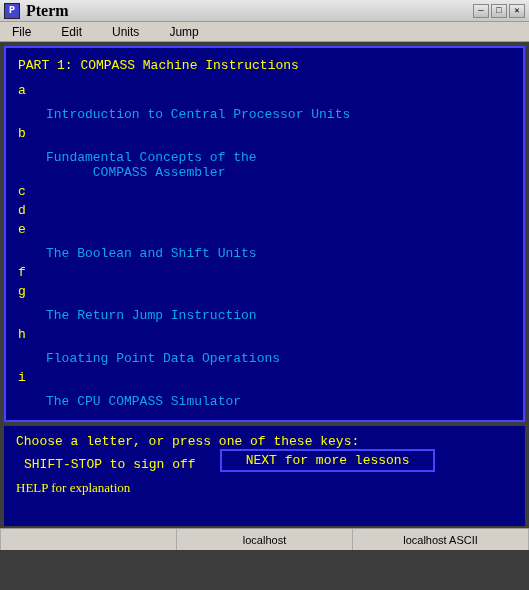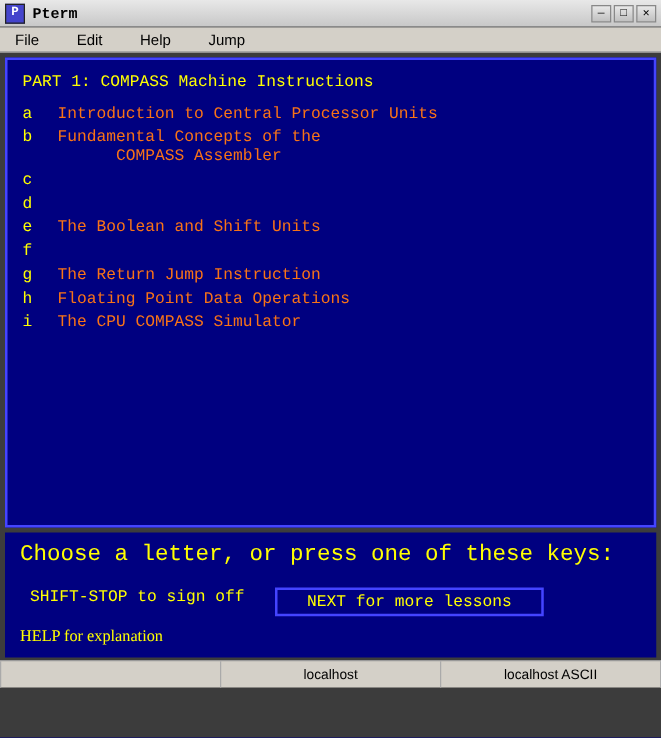--- a/index.html
+++ b/index.html
@@ -28,22 +28,22 @@
       height: 16px;
       background: #4444cc;
       border: 1px solid #222;
       display: flex;
       align-items: center;
       justify-content: center;
     }
 
     .title-bar-text {
       flex: 1;
-      font-family: Liberation Mono, monospace;
-      font-size: 12px;
+      font-family: Liberation Serif, serif;
+      font-size: 16px;
       color: #000;
       font-weight: bold;
     }
 
     .title-bar-buttons {
       display: flex;
       gap: 2px;
     }
 
     .title-btn {
@@ -100,41 +100,42 @@
       font-size: 13px;
     }
 
     .entry-letter {
       width: 28px;
       color: #ffff00;
       flex-shrink: 0;
     }
 
     .entry-text {
-      color: #f97316;
+      color: #0ea5e9;
+      margin-top: 24px;
     }
 
     
     .bottom-section {
       background: #000080;
       margin: 0 4px;
       padding: 8px 12px;
       height: 100px;
     }
 
     .choose-text {
       color: #ffff00;
-      font-size: 18px;
-      margin-bottom: 16px;
+      font-size: 13px;
+      margin-bottom: 0;
     }
 
     .keys-row {
       display: flex;
       gap: 16px;
-      align-items: flex-start;
+      align-items: flex-end;
       margin-bottom: 8px;
     }
 
     .key-label {
       color: #ffff00;
       font-size: 13px;
       padding: 0 8px;
     }
 
     .next-button {
@@ -192,21 +193,21 @@
   <div class="title-bar-buttons">
     <div class="title-btn">—</div>
     <div class="title-btn">□</div>
     <div class="title-btn">✕</div>
   </div>
 </div>
 
 <div class="menu-bar">
   <span class="menu-item">File</span>
   <span class="menu-item">Edit</span>
-  <span class="menu-item">Help</span>
+  <span class="menu-item">Units</span>
   <span class="menu-item">Jump</span>
 </div>
 
 <div class="terminal-area">
   <div class="part-title">PART 1: COMPASS Machine Instructions</div>
 
   <div class="menu-entry">
     <span class="entry-letter">a</span>
     <span class="entry-text">Introduction to Central Processor Units</span>
   </div>

